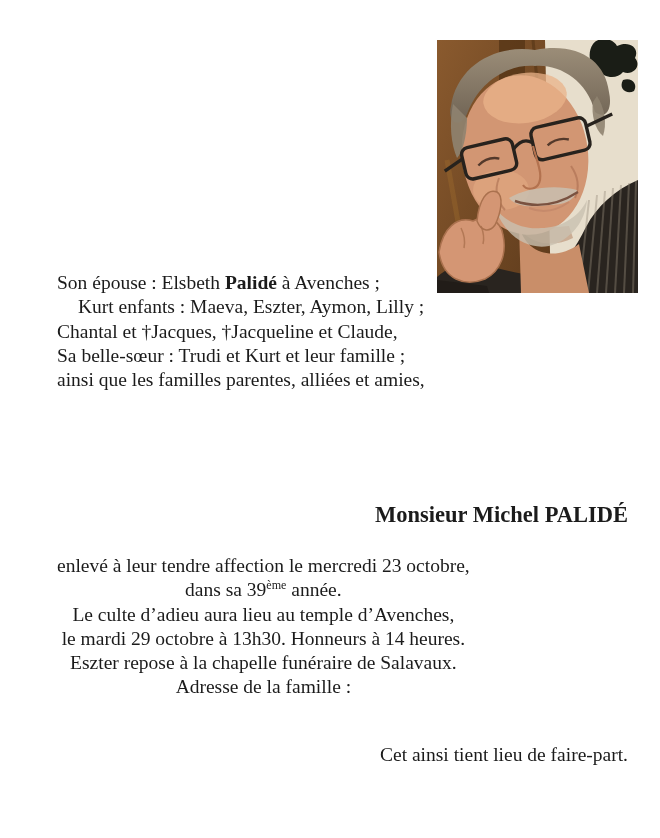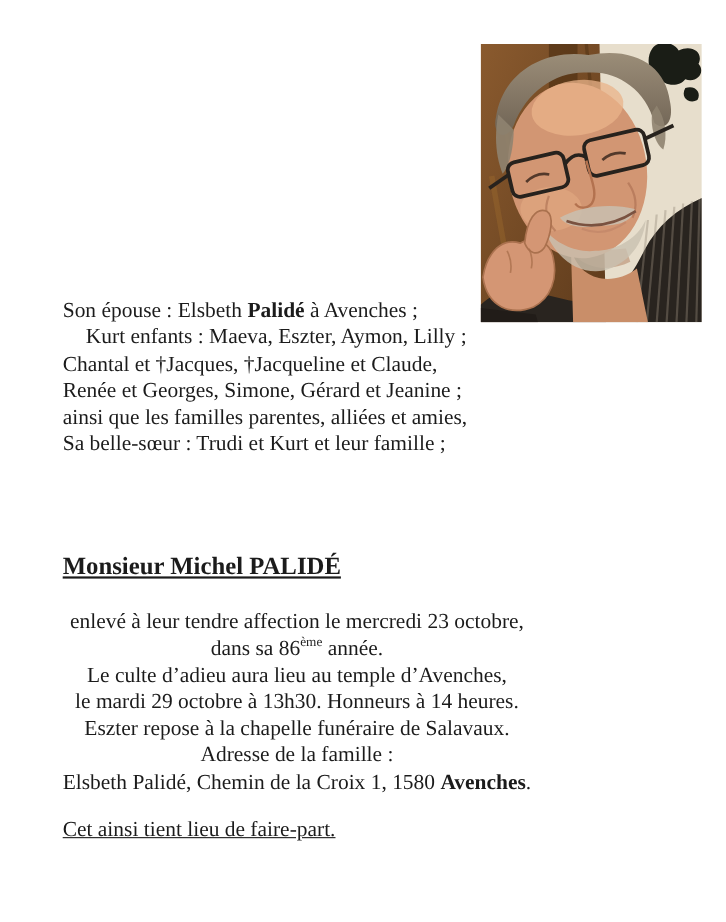--- a/index.html
+++ b/index.html
@@ -21,21 +21,21 @@
     font-size: 19.5px;
     line-height: 24.3px;
     white-space: nowrap;
   }
   .family-block  { left: 57px; top: 271px; }
   .details-block { left: 57px; top: 554px; text-align: center; }
   .line { white-space: nowrap; }
   .line.indent { padding-left: 21px; }
   .seg-bold { font-weight: bold; }
   .seg-sup  { vertical-align: super; font-size: 0.62em; line-height: 0; }
-  .centered { position: absolute; left: 57px; right: 32px; text-align: left; text-decoration: underline; }
+  .centered { position: absolute; left: 57px; right: 32px; text-align: right; }
   .heading {
     top: 501px;
     margin: 0;
     font-size: 22.5px;
     font-weight: bold;
     line-height: 28px;
     white-space: nowrap;
   }
   .closing {
     top: 743px;
@@ -136,30 +136,28 @@
       <path d="M24,188 q5,10 3,20 M44,186 q4,10 2,18" fill="none" stroke="var(--skin_shadow)" stroke-width="1.5" opacity="0.8"></path>
       <path d="M0,240 L50,246 L52,253 L0,253 Z" fill="#211c18"></path>
     </g>
   </svg>
 </div>
 
 <div class="textblock family-block">
     <div class="line"><span>Son épouse : Elsbeth </span><span class="seg-bold">Palidé</span><span> à Avenches ;</span></div>
     <div class="line indent"><span>Kurt enfants : Maeva, Eszter, Aymon, Lilly ;</span></div>
     <div class="line"><span>Chantal et †Jacques, †Jacqueline et Claude,</span></div>
-    <div class="line"><span>Renée et Georges, Simone, Gérard et Jeanine ;</span></div>
+    <div class="line"><span>Sa belle-sœur : Trudi et Kurt et leur famille ;</span></div>
     <div class="line"><span>ainsi que les familles parentes, alliées et amies,</span></div>
-    <div class="line"><span>Sa belle-sœur : Trudi et Kurt et leur famille ;</span></div>
   </div>
 
 <h1 class="centered heading">Monsieur Michel PALIDÉ</h1>
 
 <div class="textblock details-block">
     <div class="line"><span>enlevé à leur tendre affection le mercredi 23 octobre,</span></div>
-    <div class="line"><span>dans sa 86</span><span class="seg-sup">ème</span><span> année.</span></div>
+    <div class="line"><span>dans sa 39</span><span class="seg-sup">ème</span><span> année.</span></div>
     <div class="line"><span>Le culte d’adieu aura lieu au temple d’Avenches,</span></div>
     <div class="line"><span>le mardi 29 octobre à 13h30. Honneurs à 14 heures.</span></div>
     <div class="line"><span>Eszter repose à la chapelle funéraire de Salavaux.</span></div>
     <div class="line"><span>Adresse de la famille :</span></div>
-    <div class="line"><span>Elsbeth Palidé, Chemin de la Croix 1, 1580 </span><span class="seg-bold">Avenches</span><span>.</span></div>
   </div>
 
 <div class="centered closing">Cet ainsi tient lieu de faire-part.</div>
 
 </body></html>

